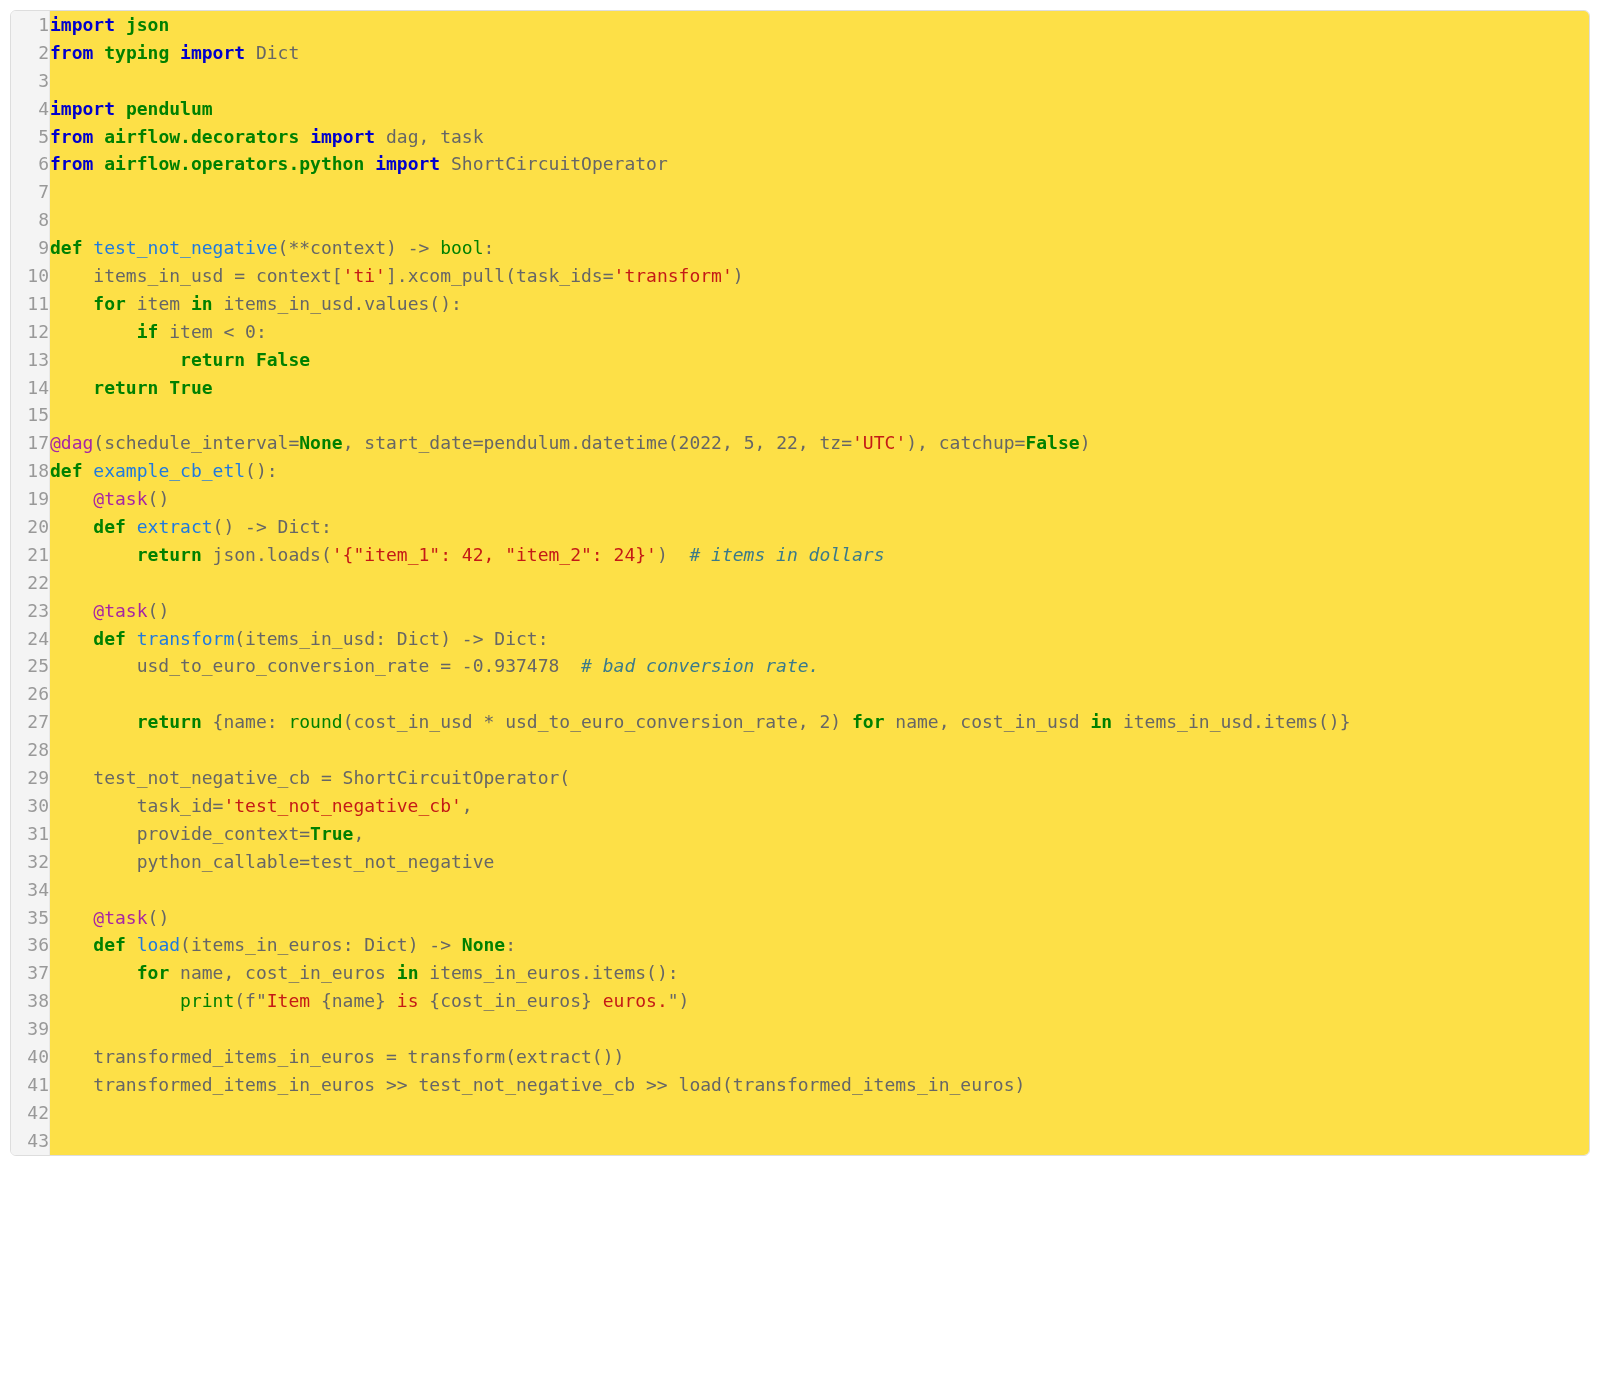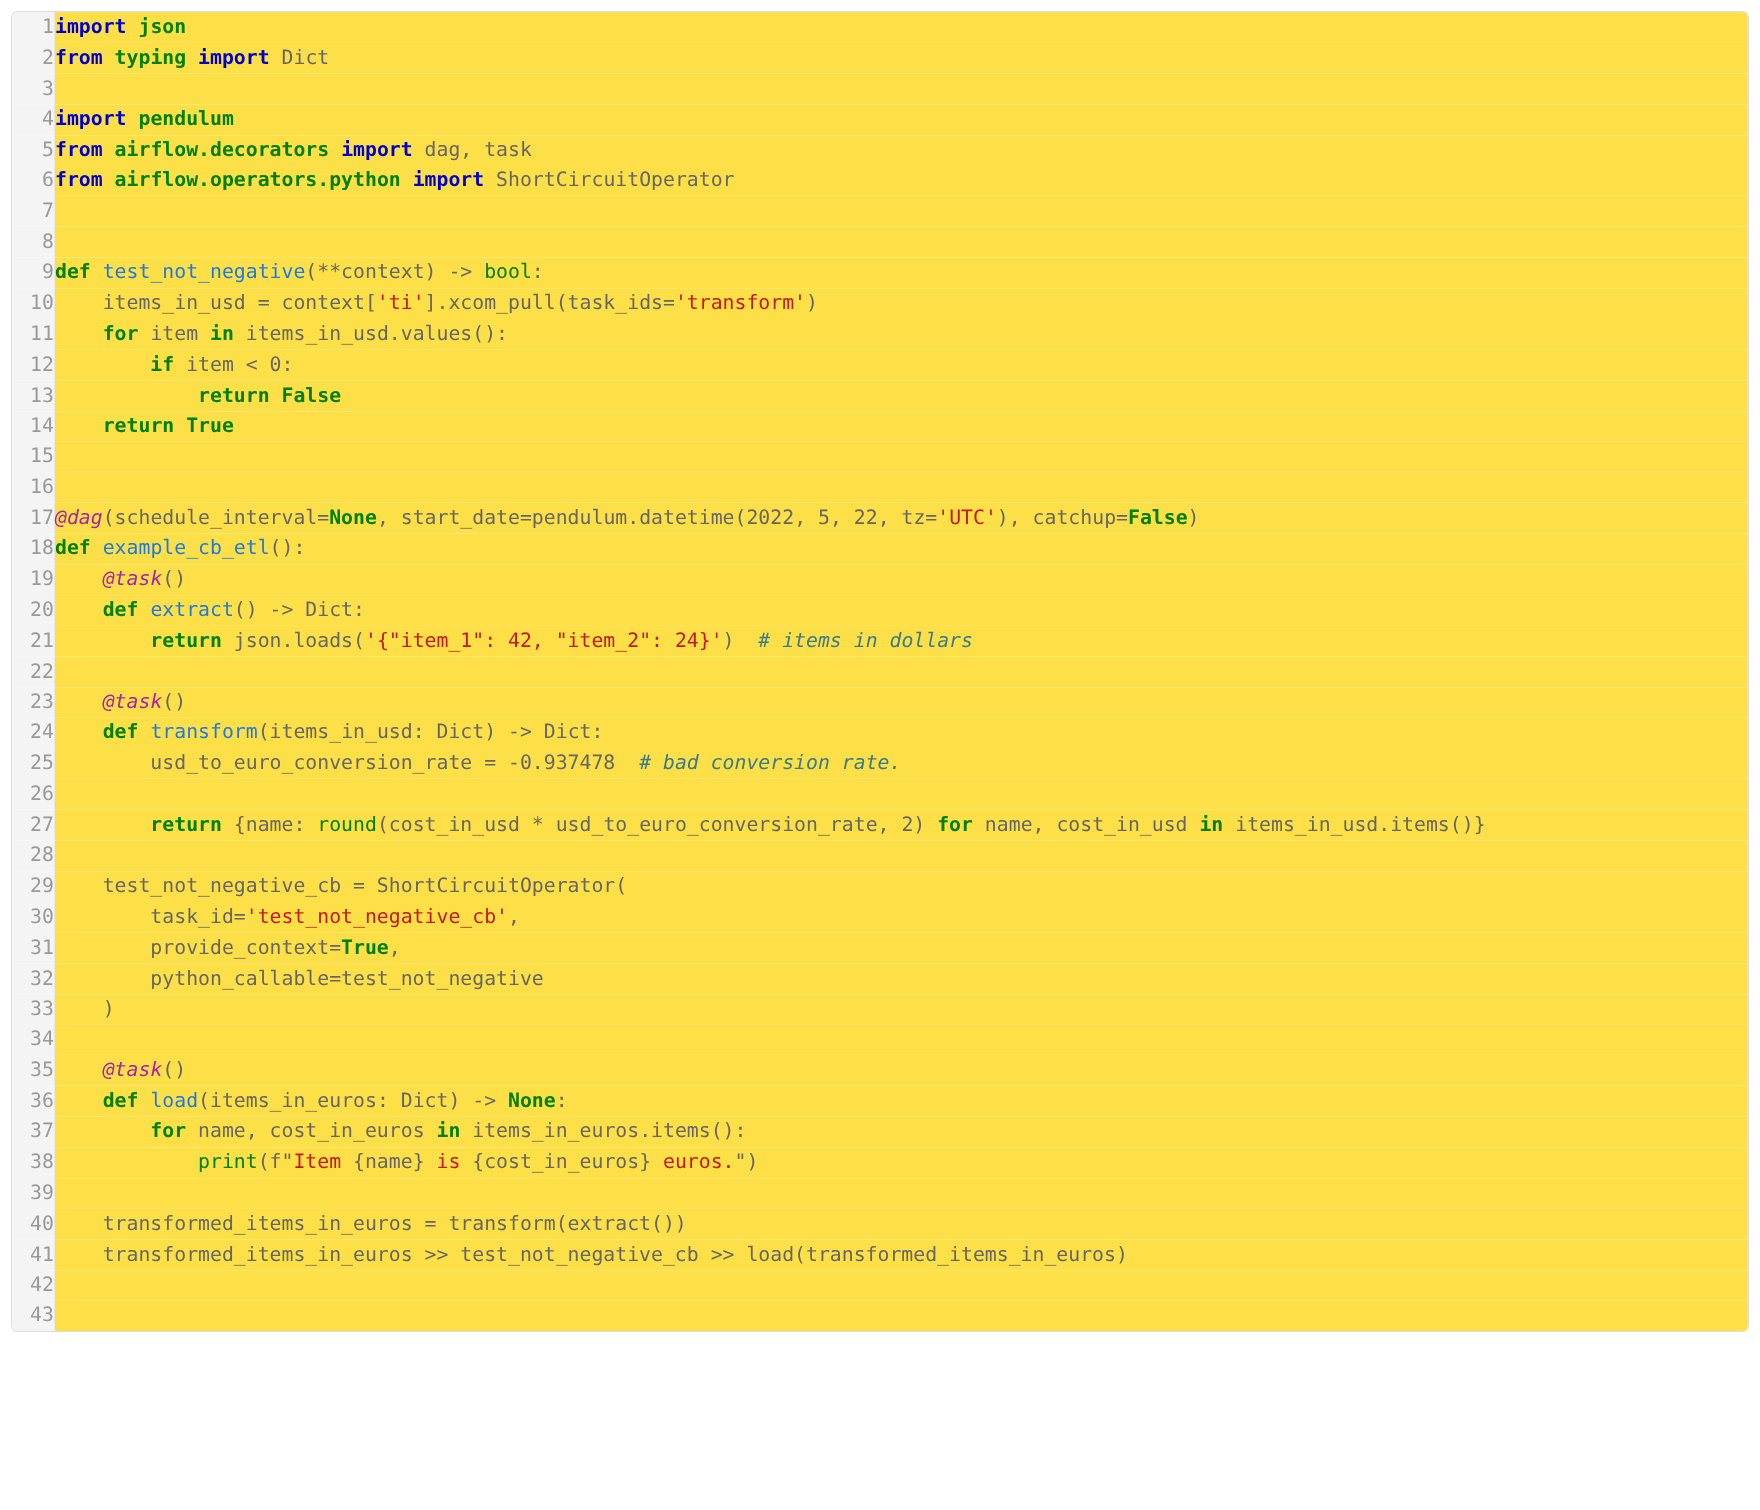--- a/index.html
+++ b/index.html
@@ -38,21 +38,21 @@
   .codecell {
     padding: 0 14px;
     white-space: pre;
     background: #fde047;
     color: #666;
   }
   
   .kw-blue   { color: #0000cd; font-weight: bold; }   
   .kw-green  { color: #008000; font-weight: bold; }   
   .lit-green { color: #008000; text-align: right; }                       
-  .decor     { color: #a626a4; font-style: italic; }                       
+  .decor     { color: #a626a4; }                       
   .fname     { color: #1f7ae0; margin-top: 30px; }                       
   .str       { color: #c41a16; }                       
   .cmt       { color: #3a7a8a; font-style: italic; }   
   .num       { color: #666; }
   .plain     { color: #666; }
 </style>
 </head>
 <body>
 
 <div class="code-block">
@@ -112,24 +112,20 @@
         </tr>
         <tr>
           <td class="gutter">14</td>
           <td class="codecell"><span class="plain">    </span><span class="kw-green">return</span><span class="plain"> </span><span class="kw-green">True</span></td>
         </tr>
         <tr>
           <td class="gutter">15</td>
           <td class="codecell">&nbsp;</td>
         </tr>
         <tr>
-          <td class="gutter">16</td>
-          <td class="codecell">&nbsp;</td>
-        </tr>
-        <tr>
           <td class="gutter">17</td>
           <td class="codecell"><span class="decor">@dag</span><span class="plain">(schedule_interval=</span><span class="kw-green">None</span><span class="plain">, start_date=pendulum.datetime(</span><span class="num">2022</span><span class="plain">, </span><span class="num">5</span><span class="plain">, </span><span class="num">22</span><span class="plain">, tz=</span><span class="str">'UTC'</span><span class="plain">), catchup=</span><span class="kw-green">False</span><span class="plain">)</span></td>
         </tr>
         <tr>
           <td class="gutter">18</td>
           <td class="codecell"><span class="kw-green">def</span><span class="plain"> </span><span class="fname">example_cb_etl</span><span class="plain">():</span></td>
         </tr>
         <tr>
           <td class="gutter">19</td>
           <td class="codecell"><span class="plain">    </span><span class="decor">@task</span><span class="plain">()</span></td>
@@ -178,24 +174,20 @@
           <td class="gutter">30</td>
           <td class="codecell"><span class="plain">        task_id=</span><span class="str">'test_not_negative_cb'</span><span class="plain">,</span></td>
         </tr>
         <tr>
           <td class="gutter">31</td>
           <td class="codecell"><span class="plain">        provide_context=</span><span class="kw-green">True</span><span class="plain">,</span></td>
         </tr>
         <tr>
           <td class="gutter">32</td>
           <td class="codecell"><span class="plain">        python_callable=test_not_negative</span></td>
-        </tr>
-        <tr>
-          <td class="gutter">33</td>
-          <td class="codecell"><span class="plain">    )</span></td>
         </tr>
         <tr>
           <td class="gutter">34</td>
           <td class="codecell">&nbsp;</td>
         </tr>
         <tr>
           <td class="gutter">35</td>
           <td class="codecell"><span class="plain">    </span><span class="decor">@task</span><span class="plain">()</span></td>
         </tr>
         <tr>

